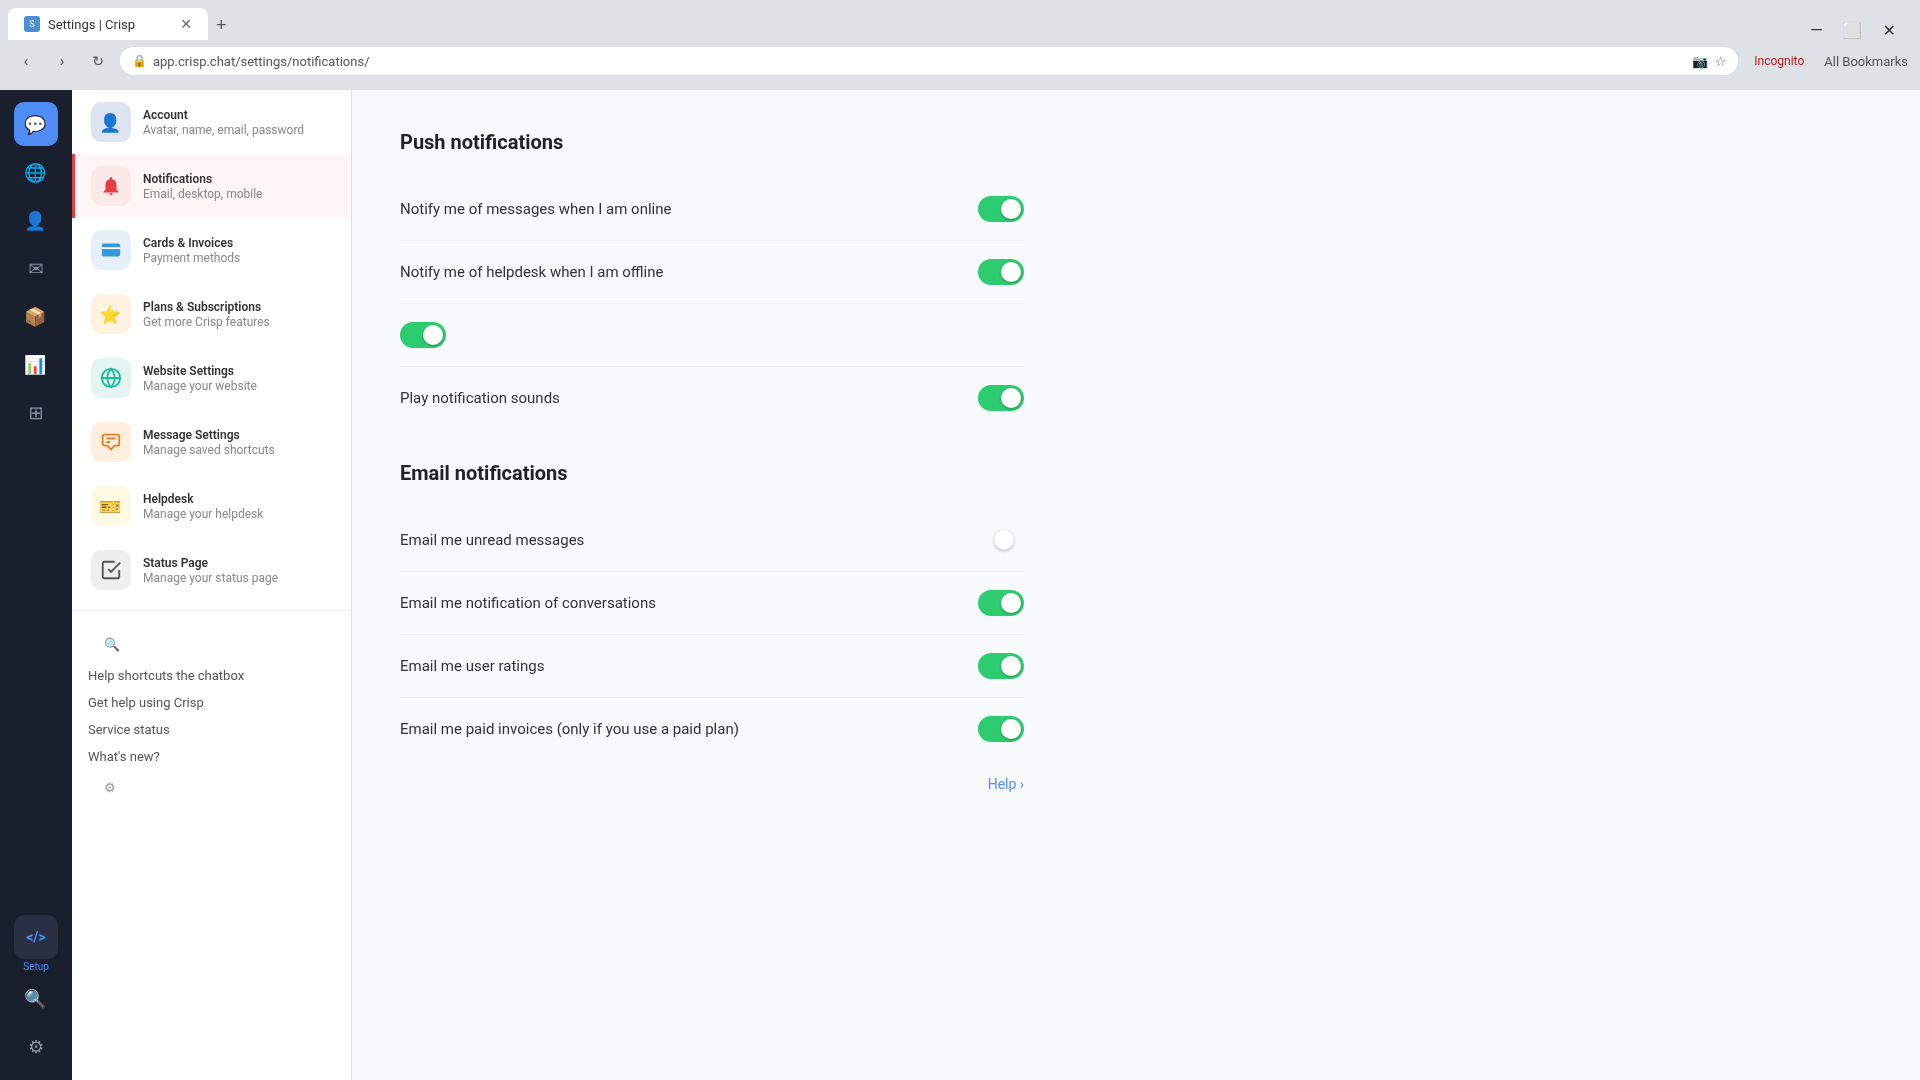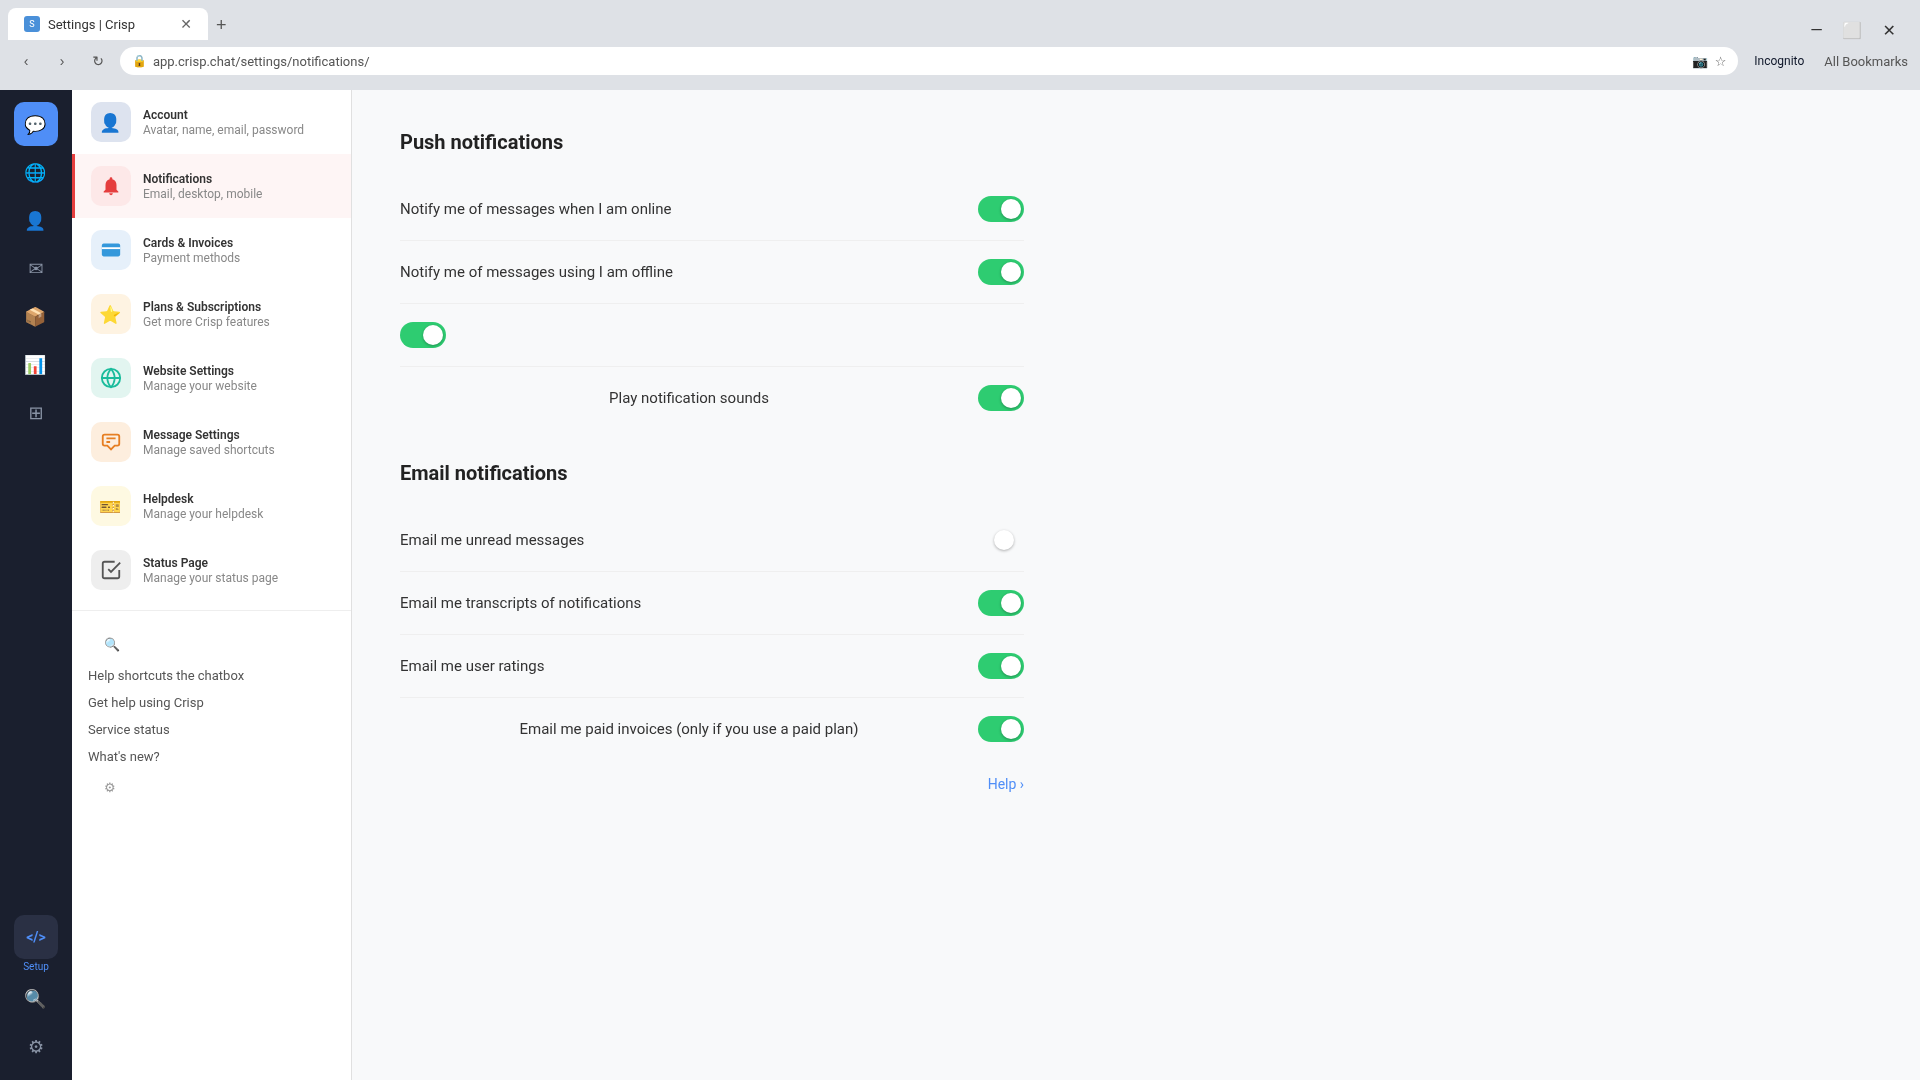--- a/index.html
+++ b/index.html
@@ -50,21 +50,21 @@
     .sidebar-gear { padding: 10px 16px; display: flex; align-items: center; gap: 6px; color: #999; font-size: 13px; cursor: pointer; }
 
     
     .main-content { flex: 1; background: #f8f9fa; overflow-y: auto; }
     .content-inner { max-width: 720px; padding: 40px 48px; }
 
     .section-title { font-size: 20px; font-weight: 700; color: #222; margin-bottom: 24px; }
 
     .notification-row { display: flex; align-items: center; padding: 18px 0; border-bottom: 1px solid #efefef; }
     .notification-label { flex: 1; font-size: 15px; color: #333; }
-    .notification-row:last-child { border-bottom: none; text-align: center; }
+    .notification-row:last-child { border-bottom: none; }
 
     
     .toggle { position: relative; width: 46px; height: 26px; cursor: pointer; flex-shrink: 0; }
     .toggle-slider { position: absolute; top: 0; left: 0; right: 0; bottom: 0; border-radius: 26px; transition: 0.3s; }
     .toggle-slider.on { background: #2ecc71; }
     .toggle-slider.transitioning { background: #2ecc71; }
     .toggle-knob { position: absolute; width: 20px; height: 20px; border-radius: 50%; background: white; top: 3px; transition: 0.3s; box-shadow: 0 1px 3px rgba(0,0,0,0.3); }
     .toggle-knob.on { left: 23px; }
     .toggle-knob.transitioning { left: 16px; }
 
@@ -102,21 +102,21 @@
     <button class="nav-btn">›</button>
     <button class="nav-btn">↻</button>
     <div class="address-bar">
       <span style="color:#888;font-size:12px;">🔒</span>
       <span class="address-text">app.crisp.chat/settings/notifications/</span>
       <div class="address-icons">
         <span style="font-size:13px;">📷</span>
         <span style="font-size:13px;">☆</span>
       </div>
     </div>
-    <span style="font-size:12px;color:#0f172a;margin-left:8px;">Incognito</span>
+    <span style="font-size:12px;color:#b91c1c;margin-left:8px;">Incognito</span>
     <span style="font-size:13px;color:#555;margin-left:12px;">All Bookmarks</span>
   </div>
 </div>
 
 <div class="app-container">
 
   <div class="icon-nav">
     <div class="icon-nav-item active-blue">💬</div>
     <div class="icon-nav-item">🌐</div>
     <div class="icon-nav-item">👤</div>
@@ -251,21 +251,21 @@
         <div class="notification-row">
           <span class="notification-label">Notify me of messages when I am online</span>
           <label class="toggle">
             <div class="toggle-slider on">
               <div class="toggle-knob on"></div>
             </div>
           </label>
         </div>
 
         <div class="notification-row">
-          <span class="notification-label">Notify me of messages using I am offline</span>
+          <span class="notification-label">Notify me of helpdesk when I am offline</span>
           <label class="toggle">
             <div class="toggle-slider on">
               <div class="toggle-knob on"></div>
             </div>
           </label>
         </div>
 
         <div class="notification-row">
           <label class="toggle">
             <div class="toggle-slider on">
@@ -292,21 +292,21 @@
           <div class="notification-row">
             <span class="notification-label">Email me unread messages</span>
             <label class="toggle">
               <div class="toggle-slider transitioning" style="position:relative;">
                 <div class="toggle-knob transitioning"></div>
               </div>
             </label>
           </div>
 
           <div class="notification-row">
-            <span class="notification-label">Email me transcripts of notifications</span>
+            <span class="notification-label">Email me notification of conversations</span>
             <label class="toggle">
               <div class="toggle-slider on">
                 <div class="toggle-knob on"></div>
               </div>
             </label>
           </div>
 
           <div class="notification-row">
             <span class="notification-label">Email me user ratings</span>
             <label class="toggle">

